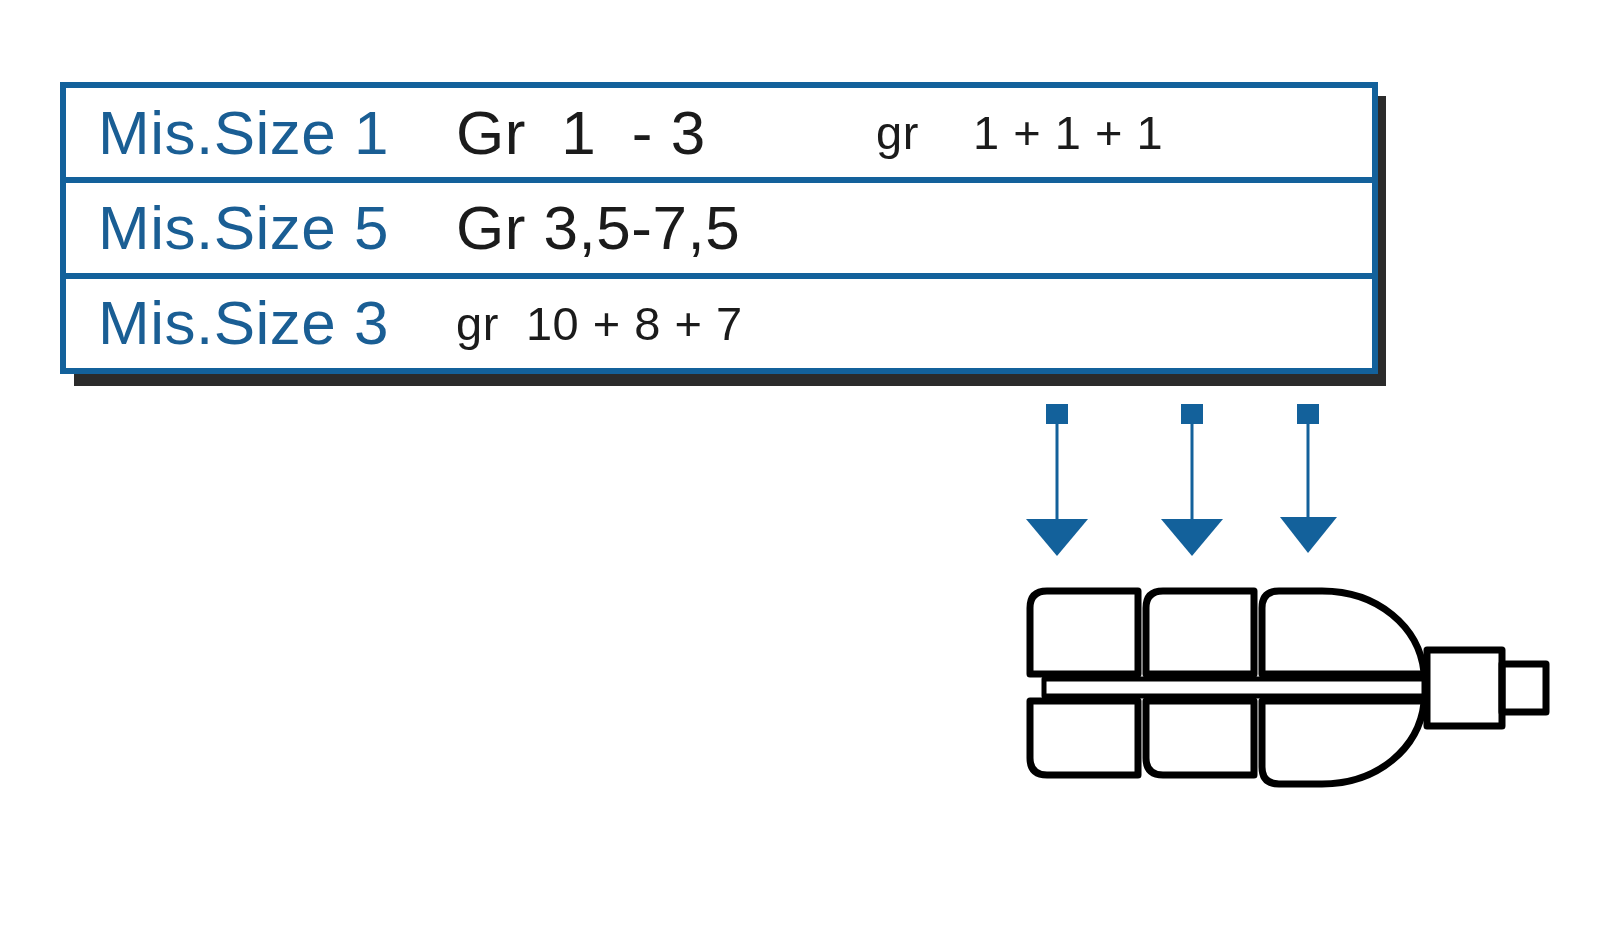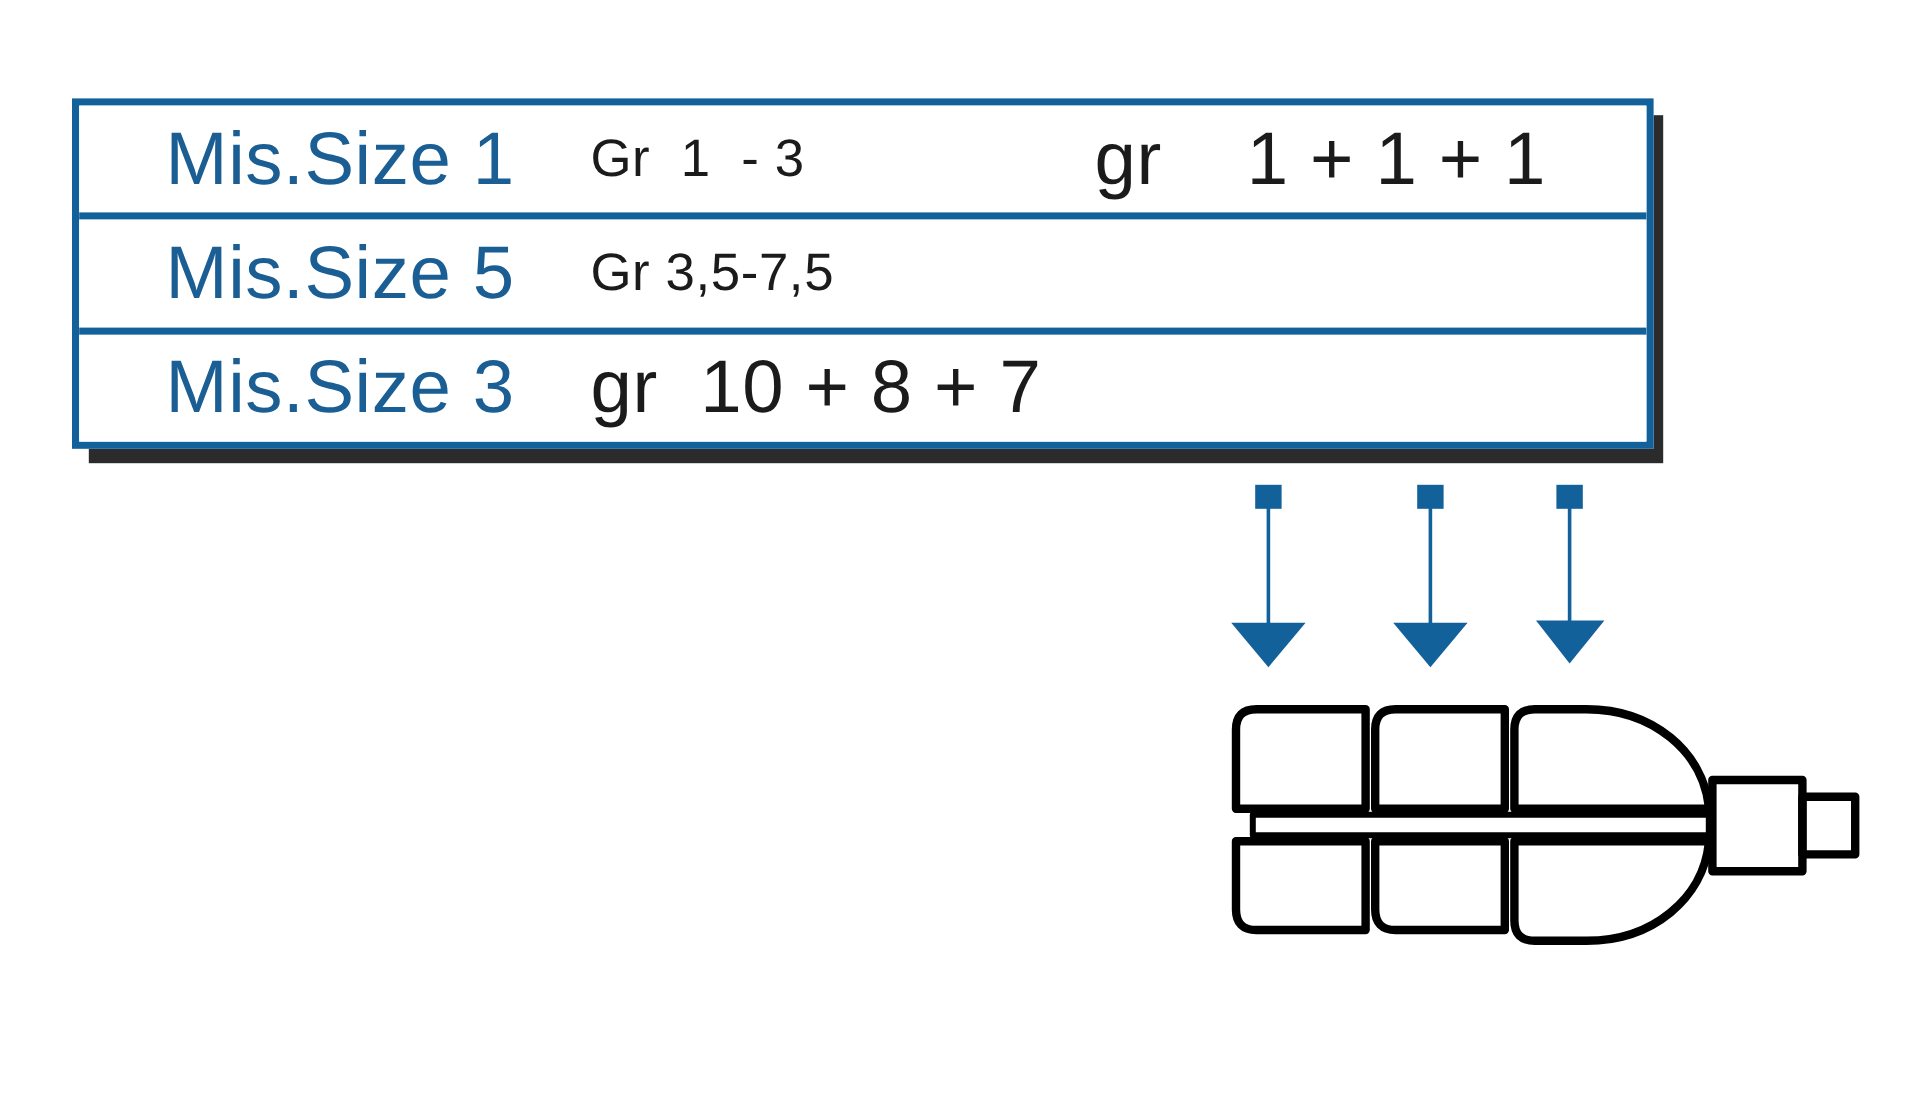--- a/index.html
+++ b/index.html
@@ -50,48 +50,47 @@
   }
 
   .legend-row {
     flex: 1 1 0;
     display: flex;
     align-items: center;
     box-sizing: border-box;
     border-bottom: 6px solid #13619B;
     background: #ffffff;
   }
-  .legend-row:last-child { border-bottom: 0; gap: 36px; }
+  .legend-row:last-child { border-bottom: 0; }
 
   .cell {
     box-sizing: border-box;
     white-space: pre;
     line-height: 1;
   }
 
   .cell-size {
     width: 390px;
-    padding-left: 72px;
+    padding-left: 32px;
     color: #1A5E94;
     font-size: 62px;
     letter-spacing: 0.5px;
   }
 
   .cell-range {
     width: 420px;
     color: #1b1b1b;
-    font-size: 44px;
+    font-size: 62px;
     letter-spacing: 0.5px;
-    margin-left: 36px;
   }
 
   .cell-weights {
     flex: 1 1 auto;
     color: #1b1b1b;
-    font-size: 62px;
+    font-size: 47px;
     letter-spacing: 0.5px;
   }
 
   
   #artwork {
     position: absolute;
     left: 0; top: 0;
     width: 1600px;
     height: 933px;
     z-index: 3;

